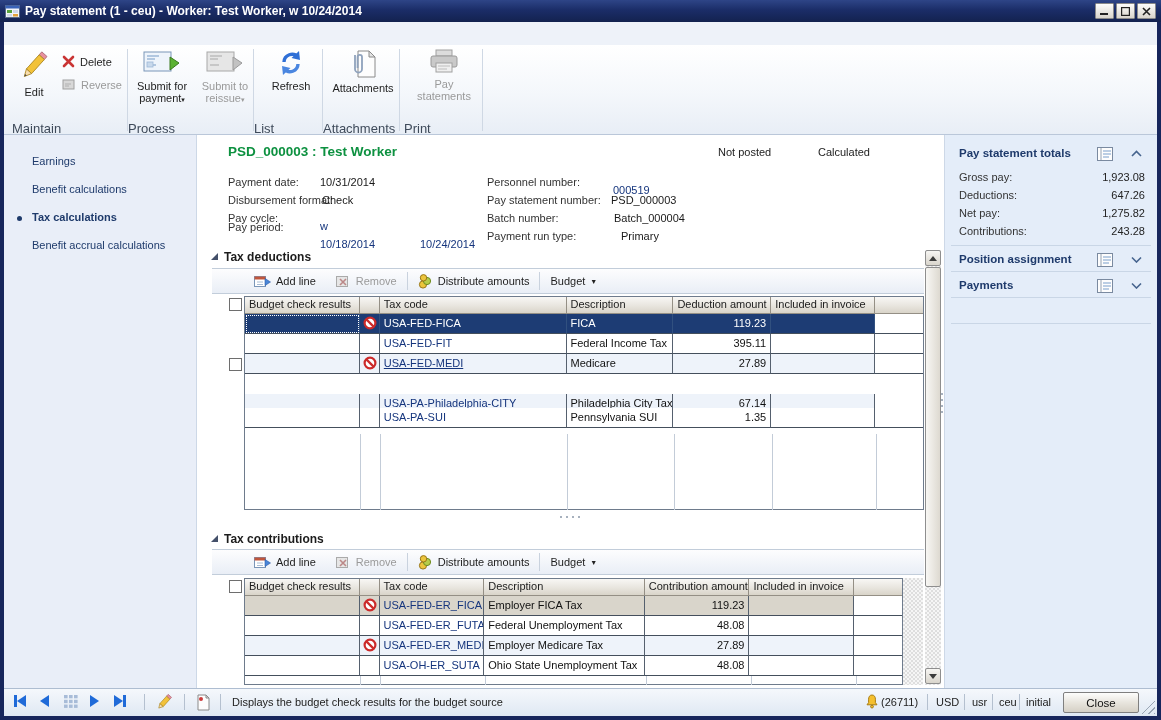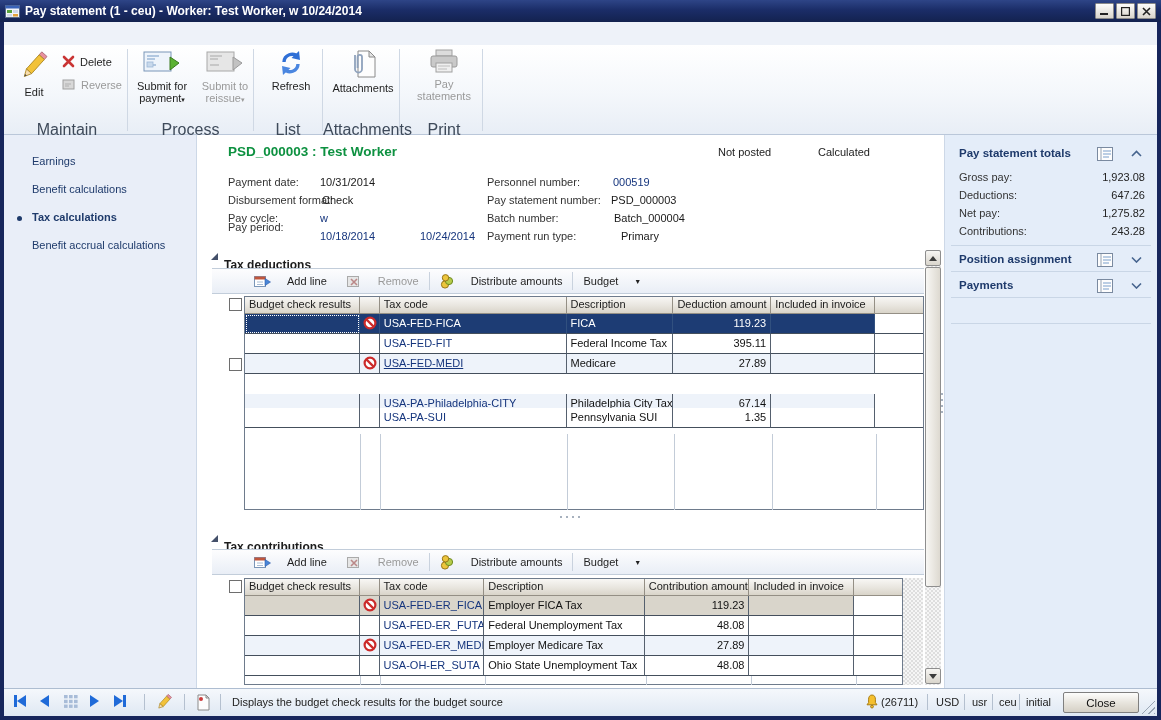--- a/index.html
+++ b/index.html
@@ -28,47 +28,47 @@
   .tab { position:absolute; top:0; height:23px; font-size:12px; color:#1e2c40; display:flex; align-items:center; justify-content:center; }
   .tab.active { left:67px; width:108px; background:#fff; border:1px solid #9cabc4; border-bottom:none;
     border-radius:2px 2px 0 0; }
   .tab.plain { left:180px; width:70px; }
   .tabrow-icons { position:absolute; right:14px; top:3px; display:flex; gap:14px; align-items:center; }
 
   
   .ribbon { position:absolute; left:4px; top:45px; width:1153px; height:90px;
     background:linear-gradient(180deg,#ffffff 0%,#f4f7fb 55%,#e8eef6 100%); border-bottom:1px solid #bac7d9; z-index:30;}
   .rib-sep { position:absolute; top:4px; height:82px; width:1px; background:#cfd8e4; }
-  .rib-group-label { position:absolute; top:76px; height:14px; font-size:16px; color:#3e4a5a; text-align:center; }
+  .rib-group-label { position:absolute; top:76px; height:14px; font-size:13px; color:#3e4a5a; }
   .bigbtn { position:absolute; top:4px; display:flex; flex-direction:column; align-items:center; font-size:11px; color:#1e1e1e; }
   .bigbtn .lbl { margin-top:3px; text-align:center; line-height:12px; }
   .smallbtn { position:absolute; display:flex; align-items:center; gap:5px; font-size:11px; color:#1e1e1e; }
   .grayed, .grayed * { color:#9a9a9a !important; }
   .dd { font-size:7px; color:#222; }
 
   
   .content-bg { position:absolute; left:4px; top:135px; width:1153px; height:553px; background:#fff; }
   .sidebar { position:absolute; left:4px; top:135px; width:193px; height:553px; background:#e9eef8; border-right:1px solid #cdd8e7; }
   .side-item { position:absolute; left:28px; font-size:11px; color:#1e3a6b; white-space:nowrap; }
   .side-item.active { font-weight:bold; }
   .side-bullet { position:absolute; left:13px; width:5px; height:5px; border-radius:50%; background:#1e3a6b; }
 
   .rec-title { position:absolute; left:228px; top:144px; font-size:13.5px; font-weight:bold; color:#0d9140; }
   .hstatus { position:absolute; top:146px; font-size:11px; color:#222; }
   .fld-label { position:absolute; font-size:11px; color:#333; }
   .fld-val { position:absolute; font-size:11px; color:#1a1a1a; }
-  .fld-val.link { color:#15357d; }
-
-  .sec-title { position:absolute; font-size:12px; font-weight:bold; color:#1c1c1c;margin-top:8px; }
+  .fld-val.link { color:#15357d;margin-top:8px; }
+
+  .sec-title { position:absolute; font-size:12px; font-weight:bold; color:#1c1c1c; }
   .sec-tri { position:absolute; width:0; height:0; border-left:7px solid transparent; border-bottom:7px solid #44506a; }
 
   .sec-toolbar { position:absolute; left:212px; width:712px; height:26px;
     background:linear-gradient(180deg,#fdfdfe,#e9eef6); border:1px solid #c2cdda; border-left:none; border-right:none;
     display:flex; align-items:center; font-size:11px; color:#1e1e1e; }
-  .tb-item { display:flex; align-items:center; gap:16px; padding:0 10px; height:22px; white-space:nowrap; }
+  .tb-item { display:flex; align-items:center; gap:5px; padding:0 10px; height:22px; white-space:nowrap; }
   .tb-sep { width:1px; height:18px; background:#c9d2de; }
 
   
   .grid-box { position:absolute; border:1px solid #6e7b8c; background:#fff; }
   .grid-hrow { position:absolute; left:0; top:0; height:17px; width:100%; display:flex; }
   .hcell { height:17px; background:linear-gradient(180deg,#f8f7f4 0%,#e8e5de 55%,#d9d4c9 100%);
     border-right:1px solid #948f85; border-bottom:1px solid #948f85; font-size:11px; color:#1c1c1c;
     padding:1px 4px 15px 4px; white-space:nowrap; overflow:hidden; }
   .grid-row { position:absolute; left:0; height:20px; width:100%; display:flex; background:#fff; }
   .grid-row.alt { background:#eef3fa; }

